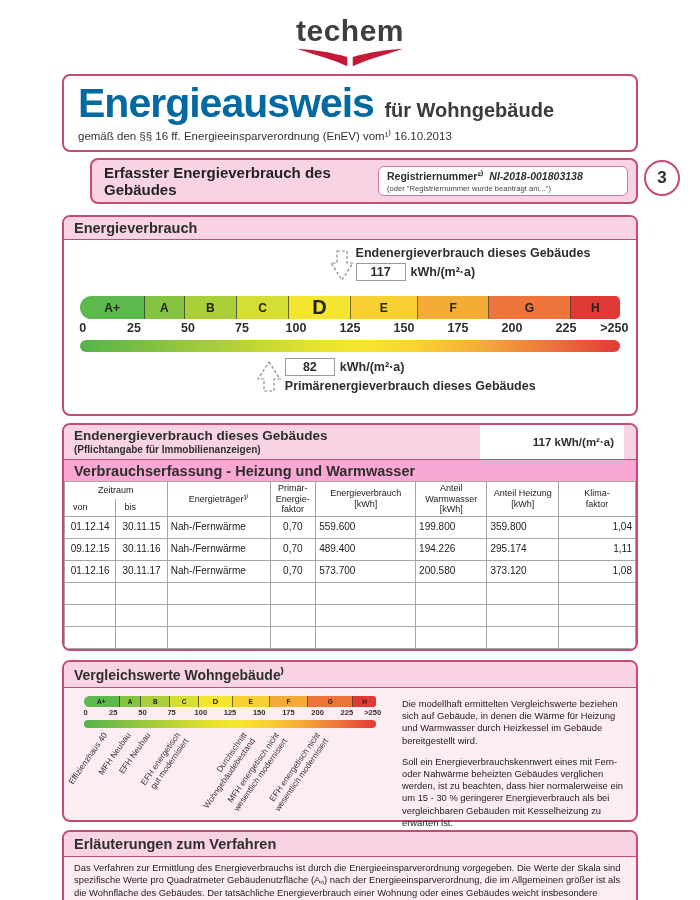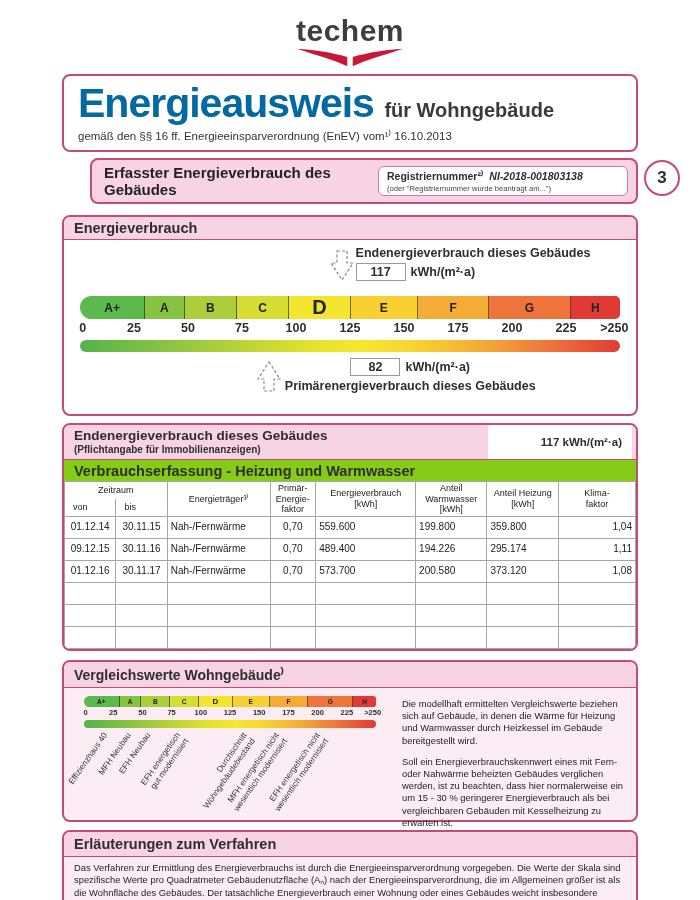--- a/index.html
+++ b/index.html
@@ -63,24 +63,24 @@
   .primary-row{position:relative;height:50px;margin-top:4px;}
   .pr-vals{position:absolute;left:calc(33% + 28px);top:2px;}
   .pr-label{font-weight:bold;font-size:12.5px;margin-top:3px;}
 
   
   .tbl-box{margin-top:7px;overflow:hidden;}
   .ee-strip{position:relative;padding:3px 10px;min-height:28px;border-radius:6px 6px 0 0;
             background:#f8d3e3;border-bottom:1.5px solid #c54b76;}
   .ee-title{font-size:13.5px;font-weight:bold;}
   .ee-sub{font-size:10px;font-weight:bold;margin-top:1px;}
-  .ee-value{position:absolute;right:4px;top:0;bottom:0;width:134px;background:#fff;
+  .ee-value{position:absolute;right:12px;top:0;bottom:0;width:134px;background:#fff;
             display:flex;align-items:center;justify-content:flex-end;padding-right:10px;
             font-size:11.5px;font-weight:bold;}
-  .tbl-title{padding:3px 10px 2px;font-size:14.5px;font-weight:bold;background:#84cc16;}
+  .tbl-title{padding:3px 10px 2px;font-size:14.5px;font-weight:bold;background:#f9a8d4;}
   table.cons{width:100%;border-collapse:collapse;table-layout:fixed;}
   table.cons th,table.cons td{border:1px solid #a6a6a6;font-weight:normal;
       font-size:9px;color:#222;padding:1px 3px;line-height:1.18;}
   table.cons th{text-align:center;vertical-align:middle;}
   table.cons td{height:19px;font-size:10px;vertical-align:middle;}
   .pre{white-space:pre-line;}
   .no-b{border-bottom:none !important;}
   .no-t{border-top:none !important;}
   td.c-center{text-align:center;margin-top:44px;}
   td.c-left{text-align:left;padding-left:6px;font-size:9px;}
@@ -210,21 +210,21 @@
           <span class="tick last" style="left:100%">&gt;250</span>
         </div>
 
         <div class="gradbar"></div>
 
         <div class="primary-row">
           <svg class="arrow" style="left:calc(33% - 0px);top:4px;" width="24" height="32" viewBox="0 0 24 32">
             <polygon points="12,2 23,19 17,19 17,31 7,31 7,19 1,19" fill="#fff" stroke="#8a8a8a" stroke-width="1.2" stroke-dasharray="3,2"></polygon>
           </svg>
           <div class="pr-vals">
-            <div class="val-line" style="margin-top:0;justify-content:center;">
+            <div class="val-line" style="margin-top:0;">
               <span class="val-box">82</span>
               <span class="val-unit">kWh/(m²·a)</span>
             </div>
             <div class="pr-label">Primärenergieverbrauch dieses Gebäudes</div>
           </div>
         </div>
       </div>
     </div>
 
     <div class="pbox tbl-box">

